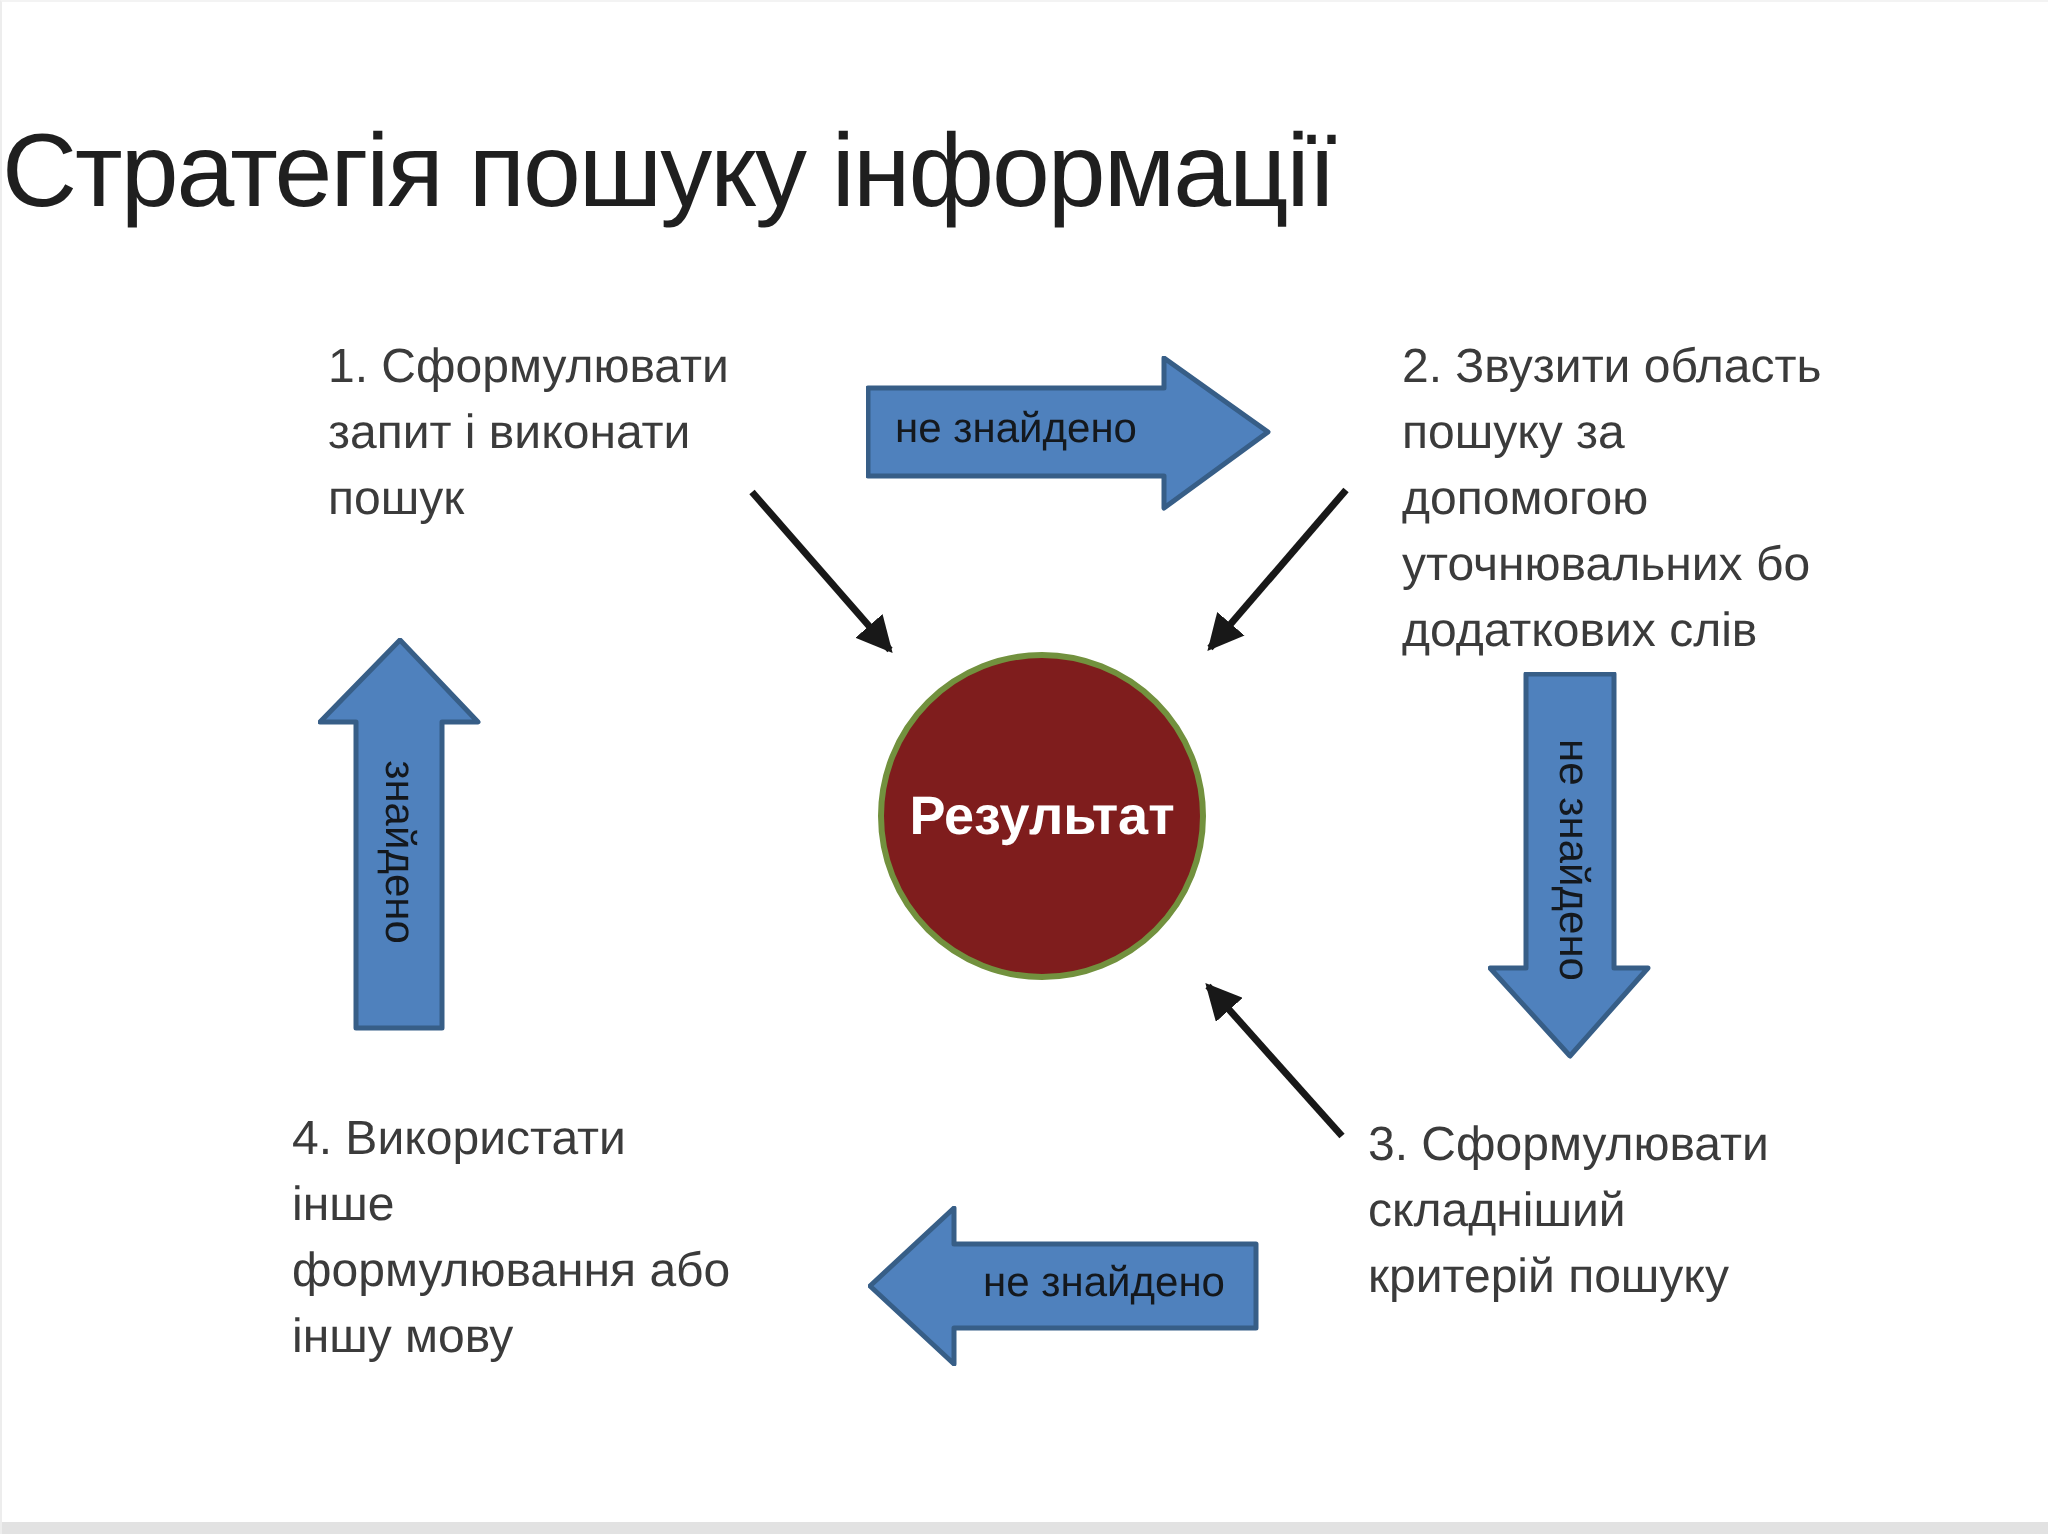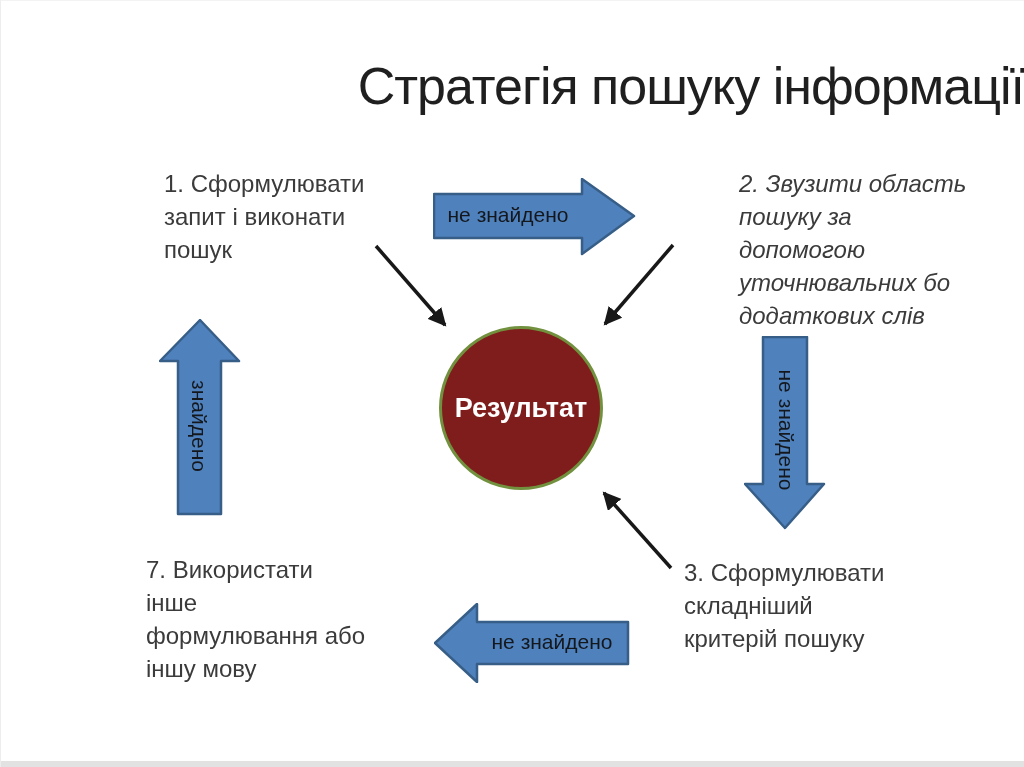--- a/index.html
+++ b/index.html
@@ -22,36 +22,36 @@
     position: absolute;
     left: 0; right: 0; bottom: 0;
     height: 6px;
     background: #e2e2e2;
   }
   .title {
     position: absolute;
     left: 0; right: 0;
     top: 56px;
     margin: 0;
-    text-align: right;
+    text-align: left;
     font-size: 52px;
     font-weight: 400;
     color: #1f1f1f;
     letter-spacing: -1px;
     line-height: 1.15;
   }
   .step {
     position: absolute;
     font-size: 24px;
     line-height: 1.38;
     color: #3b3b3b;
     white-space: pre-line;
   }
   .step-1 { left: 163px; top: 166px; width: 235px; }
-  .step-2 { left: 738px; top: 166px; width: 235px; font-style: italic; }
+  .step-2 { left: 700px; top: 166px; width: 235px; }
   .step-3 { left: 683px; top: 555px; width: 235px; }
   .step-4 { left: 145px; top: 552px; width: 250px; }
   .block-arrow { position: absolute; }
   .block-arrow polygon {
     fill: #4F81BD;
     stroke: #375e87;
     stroke-width: 2.5;
     stroke-linejoin: round;
   }
   .arrow-top    { left: 432px; top: 177px; }
@@ -115,21 +115,21 @@
 запит і виконати
 пошук</div>
   <div class="step step-2">2. Звузити область
 пошуку за
 допомогою
 уточнювальних бо
 додаткових слів</div>
   <div class="step step-3">3. Сформулювати
 складніший
 критерій пошуку</div>
-  <div class="step step-4">7. Використати
+  <div class="step step-4">4. Використати
 інше
 формулювання або
 іншу мову</div>
 
   <svg class="block-arrow arrow-top" width="203" height="78" viewBox="0 0 203 78">
     <polygon points="1,16 149,16 149,1 201,38 149,76 149,60 1,60"></polygon>
   </svg>
   <div class="arrow-label label-top">не знайдено</div>
 
   <svg class="block-arrow arrow-right" width="82" height="194" viewBox="0 0 82 194">

